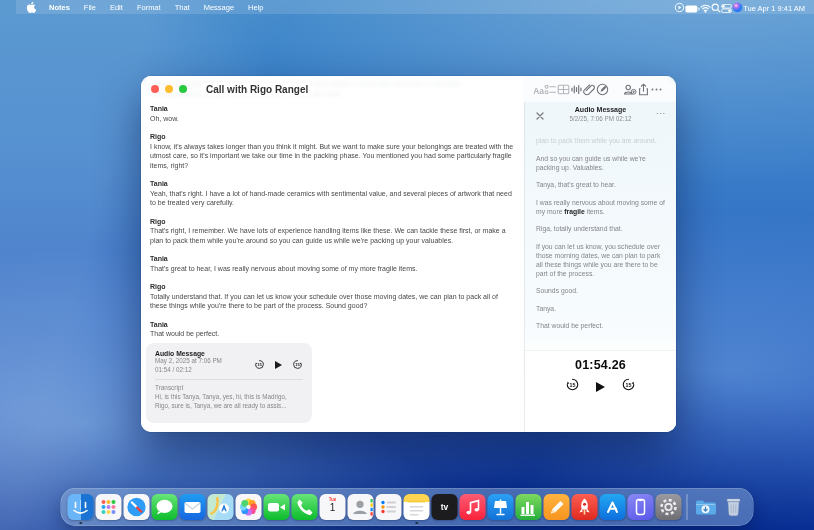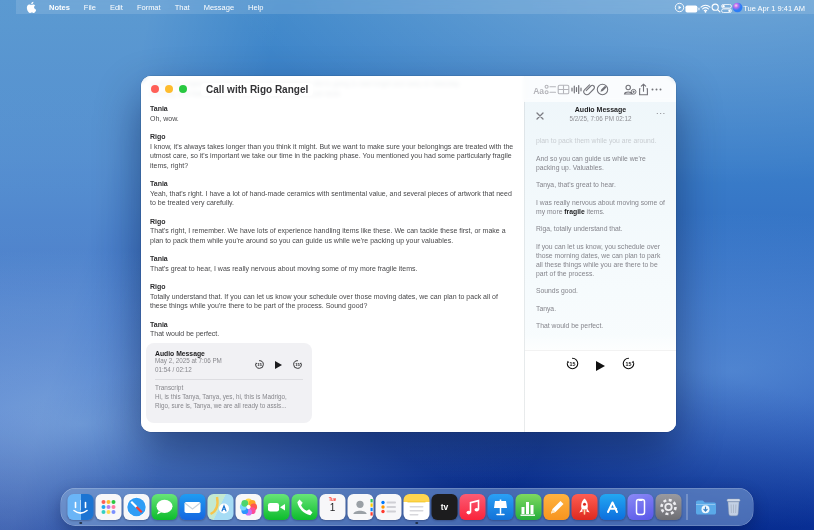--- a/index.html
+++ b/index.html
@@ -338,20 +338,21 @@
         <p>Tanya, that's great to hear.</p>
         <p><span>I was really nervous about moving some of my more </span><span class="hl">fragile</span><span> items.</span></p>
         <p>Riga, totally understand that.</p>
         <p>If you can let us know, you schedule over those morning dates, we can plan to park all these things while you are there to be part of the process.</p>
         <p>Sounds good.</p>
         <p>Tanya.</p>
         <p>That would be perfect.</p>
         <div class="body-fade"></div>
       </div>
       <div class="panel-footer">
+        <div class="time-display">01:54.26</div>
         <div class="foot-controls">
           <span><svg class="skip big" viewBox="0 0 20 20">
                 <path d="M10 3a7 7 0 1 1-7 7" fill="none" stroke="currentColor" stroke-width="1.5" stroke-linecap="round"></path>
                 <path d="M3.4 6.2L2.6 10l3.2-1.6z" fill="currentColor"></path>
                 <text x="10" y="13" text-anchor="middle" font-size="7" font-weight="bold" fill="currentColor">15</text>
               </svg></span>
           <span class="play-lg"></span>
           <span><svg class="skip big" viewBox="0 0 20 20">
                 <path d="M10 3a7 7 0 1 0 7 7" fill="none" stroke="currentColor" stroke-width="1.5" stroke-linecap="round"></path>
                 <path d="M16.6 6.2l.8 3.8-3.2-1.6z" fill="currentColor"></path>

